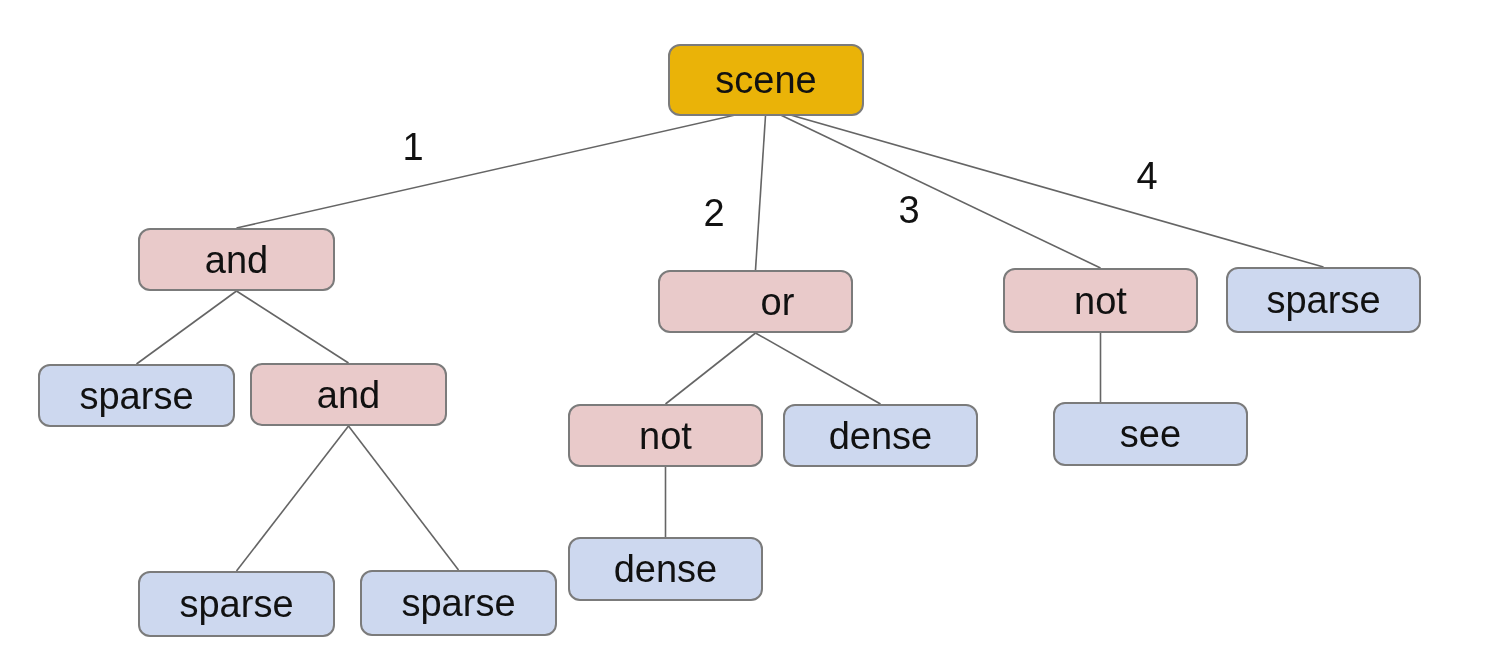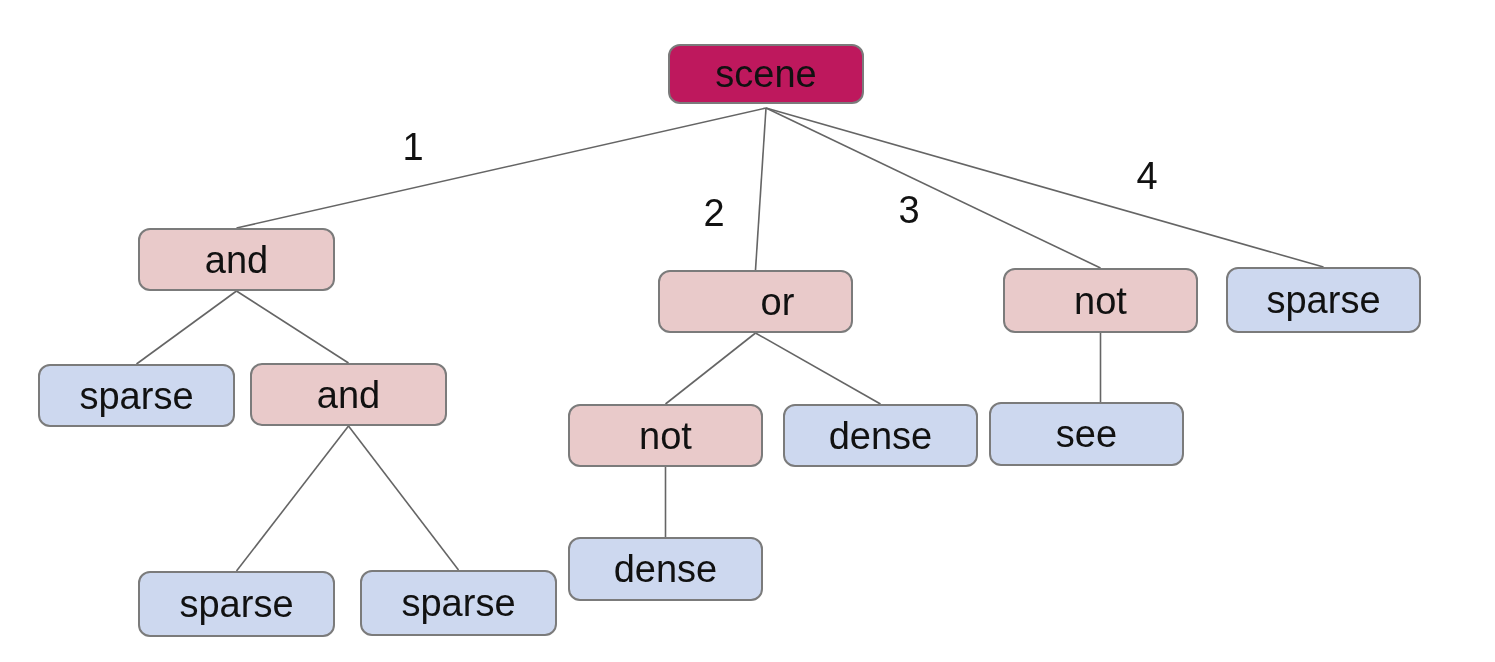--- a/index.html
+++ b/index.html
@@ -55,21 +55,21 @@
       <line x1="236.5" y1="291" x2="136.5" y2="364" stroke="#656565" stroke-width="1.6"></line>
       <line x1="236.5" y1="291" x2="348.5" y2="363" stroke="#656565" stroke-width="1.6"></line>
       <line x1="348.5" y1="426" x2="236.5" y2="571" stroke="#656565" stroke-width="1.6"></line>
       <line x1="348.5" y1="426" x2="458.5" y2="570" stroke="#656565" stroke-width="1.6"></line>
       <line x1="755.5" y1="333" x2="665.5" y2="404" stroke="#656565" stroke-width="1.6"></line>
       <line x1="755.5" y1="333" x2="880.5" y2="404" stroke="#656565" stroke-width="1.6"></line>
       <line x1="1100.5" y1="333" x2="1100.5" y2="402" stroke="#656565" stroke-width="1.6"></line>
       <line x1="665.5" y1="467" x2="665.5" y2="537" stroke="#656565" stroke-width="1.6"></line>
     </svg>
   <div id="node-layer">
-      <div class="tree-node" style="left: 668px; top: 44px; width: 196px; height: 60px; background: #be185d;">
+      <div class="tree-node" style="left: 668px; top: 44px; width: 196px; height: 72px; background: #eab308;">
         <span>scene</span>
       </div>
       <div class="tree-node" style="left: 138px; top: 228px; width: 197px; height: 63px; background: rgb(233, 202, 202);">
         <span>and</span>
       </div>
       <div class="tree-node" style="left: 658px; top: 270px; width: 195px; height: 63px; background: rgb(233, 202, 202); padding-left: 44px;">
         <span>or</span>
       </div>
       <div class="tree-node" style="left: 1003px; top: 268px; width: 195px; height: 65px; background: rgb(233, 202, 202);">
         <span>not</span>
@@ -82,21 +82,21 @@
       </div>
       <div class="tree-node" style="left: 250px; top: 363px; width: 197px; height: 63px; background: rgb(233, 202, 202);">
         <span>and</span>
       </div>
       <div class="tree-node" style="left: 568px; top: 404px; width: 195px; height: 63px; background: rgb(233, 202, 202);">
         <span>not</span>
       </div>
       <div class="tree-node" style="left: 783px; top: 404px; width: 195px; height: 63px; background: rgb(205, 216, 239);">
         <span>dense</span>
       </div>
-      <div class="tree-node" style="left: 989px; top: 402px; width: 195px; height: 64px; background: rgb(205, 216, 239);">
+      <div class="tree-node" style="left: 1053px; top: 402px; width: 195px; height: 64px; background: rgb(205, 216, 239);">
         <span>see</span>
       </div>
       <div class="tree-node" style="left: 138px; top: 571px; width: 197px; height: 66px; background: rgb(205, 216, 239);">
         <span>sparse</span>
       </div>
       <div class="tree-node" style="left: 360px; top: 570px; width: 197px; height: 66px; background: rgb(205, 216, 239);">
         <span>sparse</span>
       </div>
       <div class="tree-node" style="left: 568px; top: 537px; width: 195px; height: 64px; background: rgb(205, 216, 239);">
         <span>dense</span>

